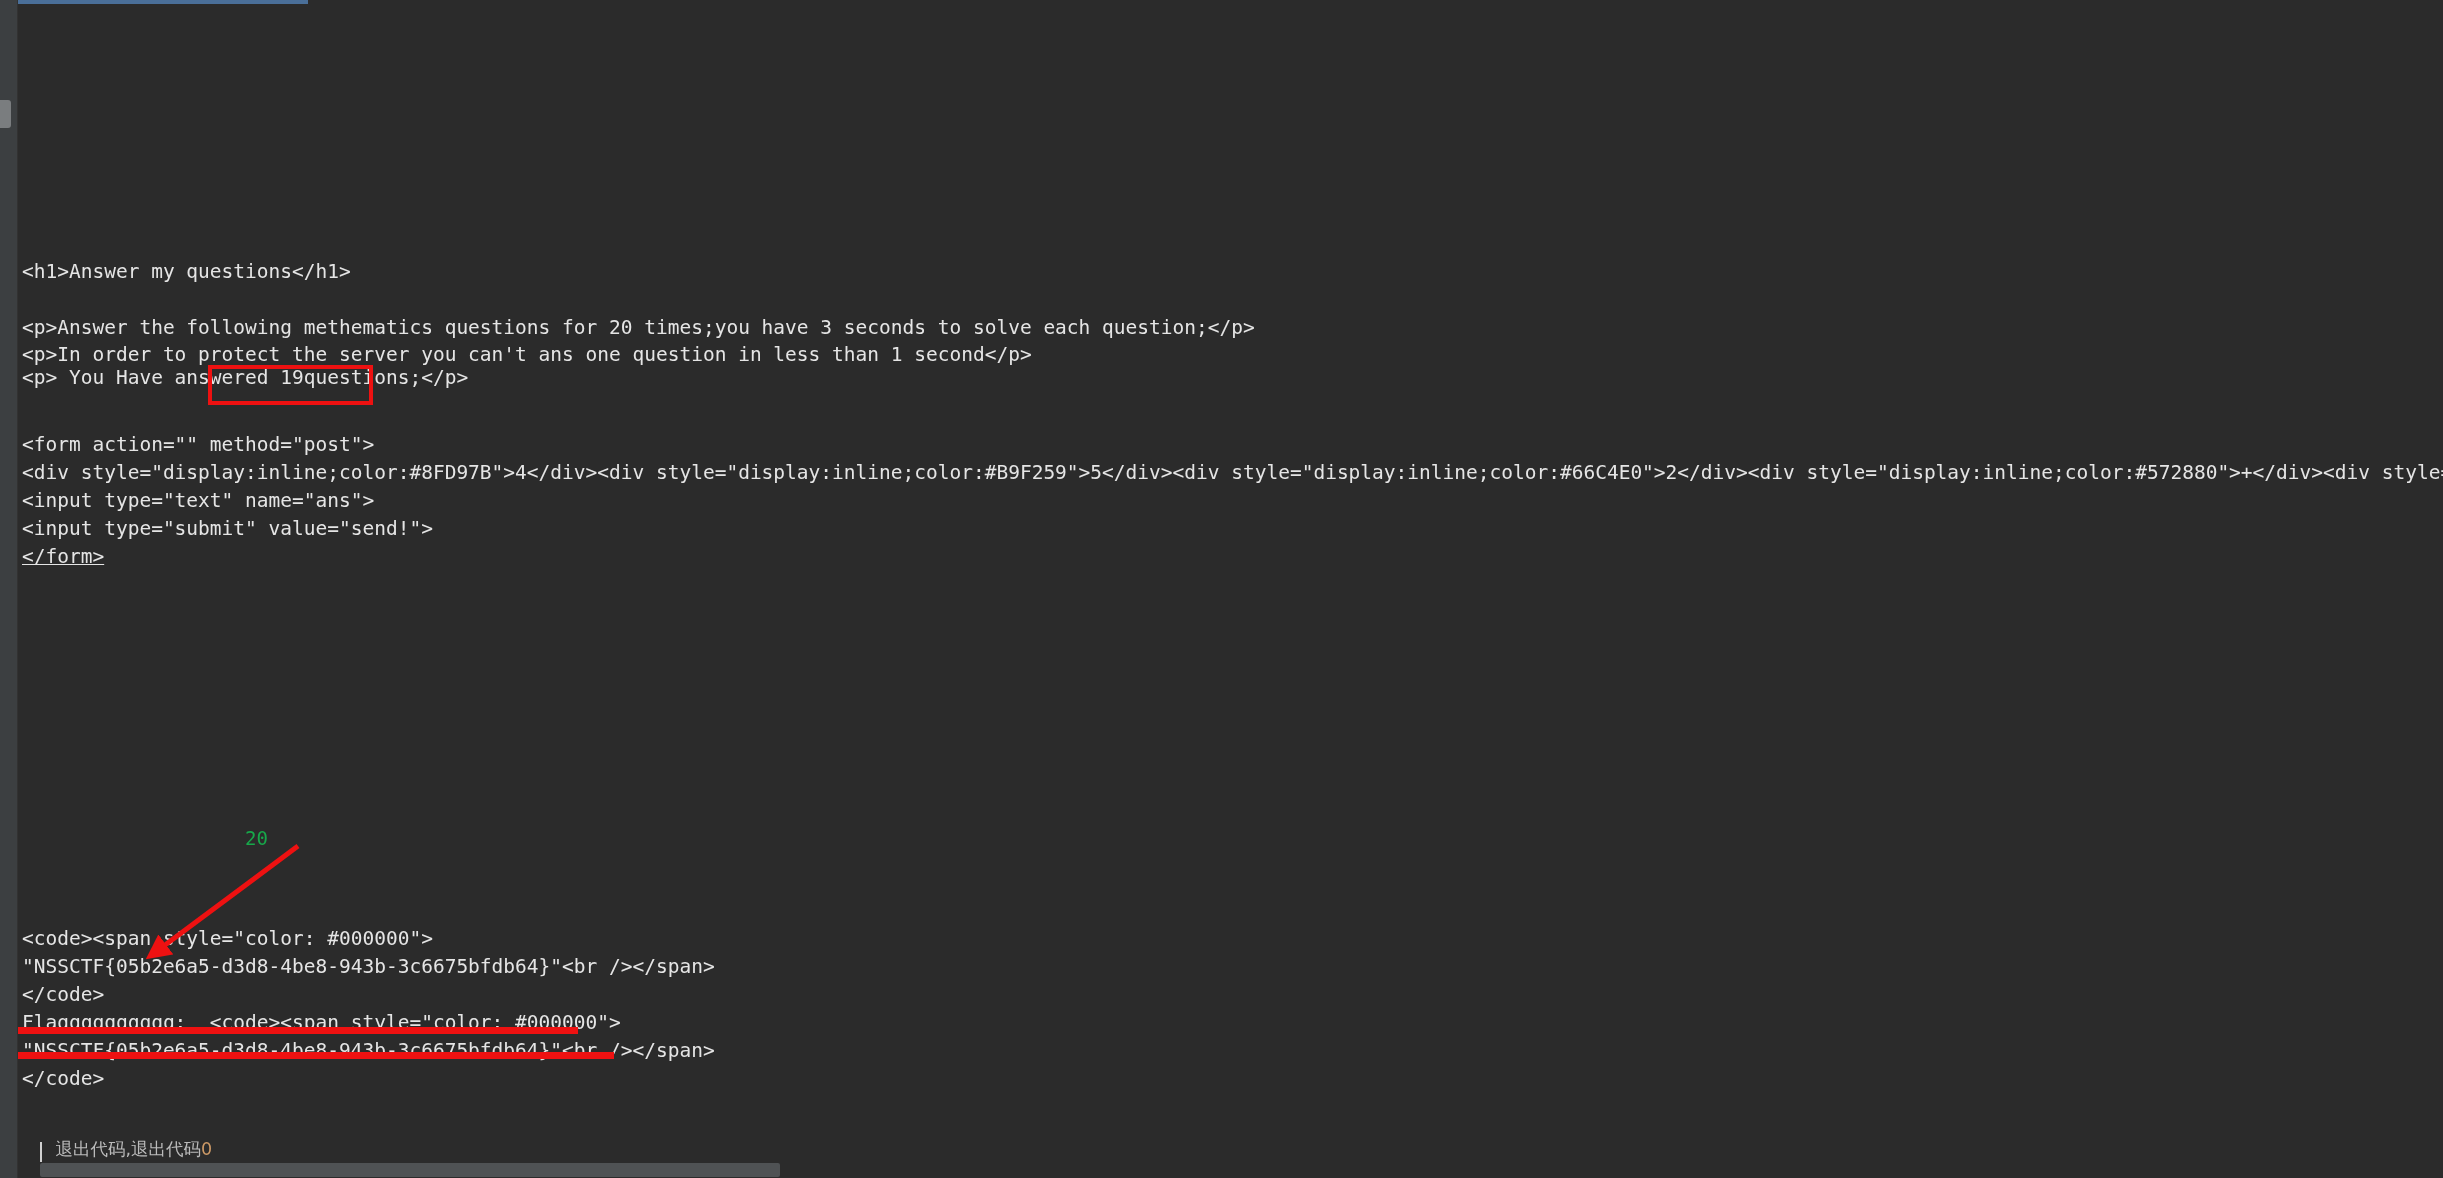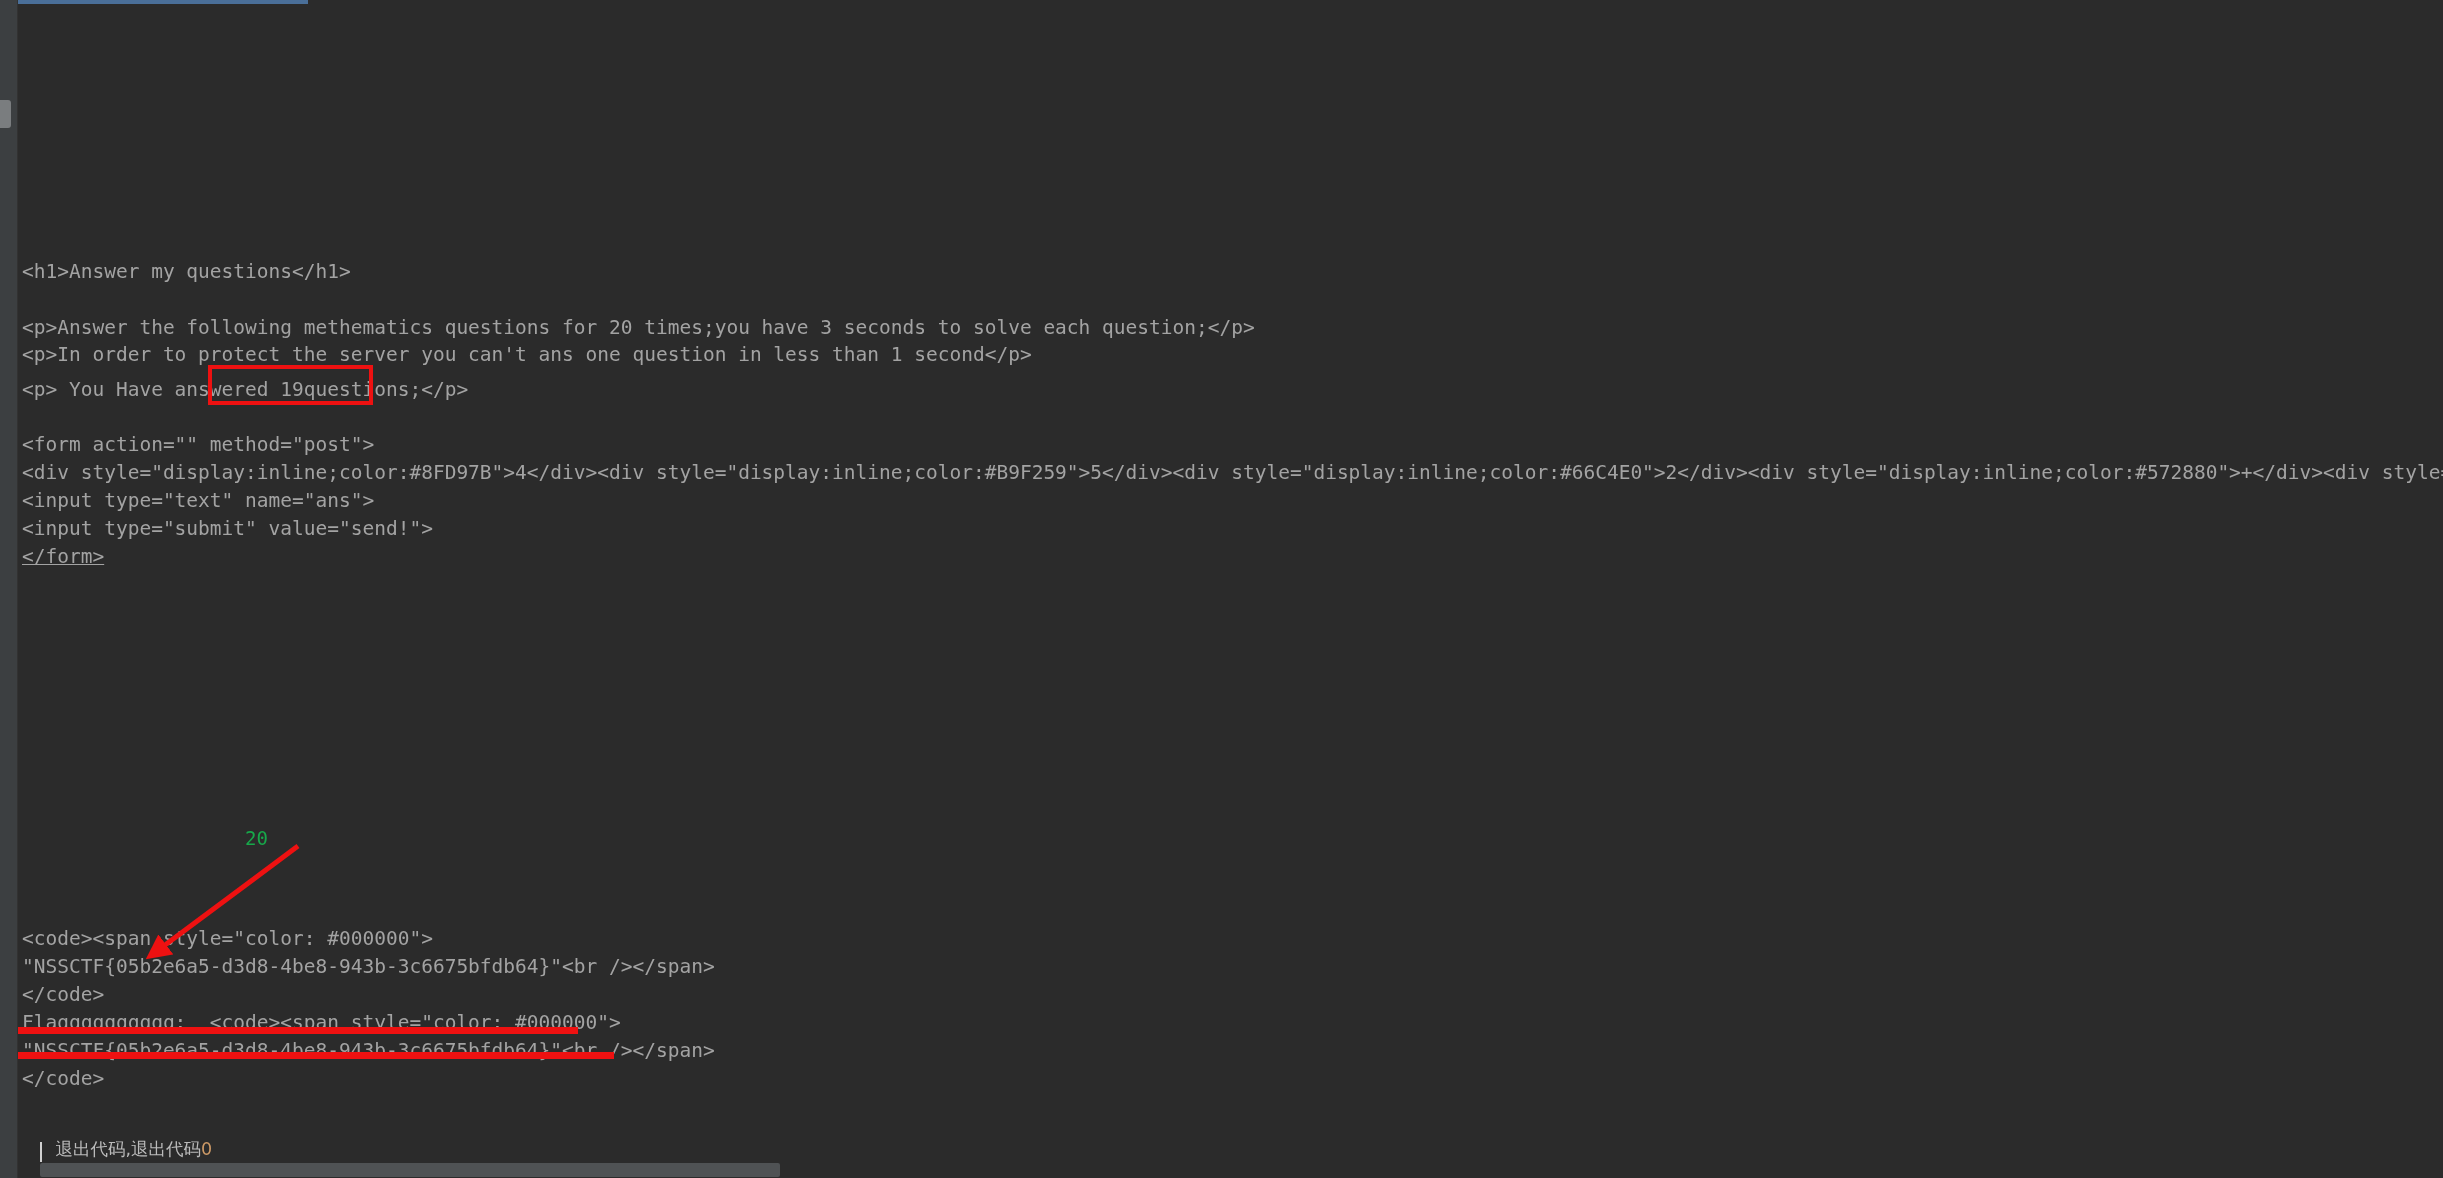--- a/index.html
+++ b/index.html
@@ -67,21 +67,21 @@
   .code-line {
     position: absolute;
     left: 4px;
     white-space: pre;
     font-family: "DejaVu Sans Mono", "Liberation Mono", monospace;
     font-size: 19.5px;
     line-height: 28px;
     letter-spacing: 0px;
     color: #bbbbbb;
   }
-  .code-line.plain { color: #a3a3a3; }
+  .code-line.plain { color: #e5e5e5; }
 
   .cjk-line {
     position: absolute;
     left: 4px;
     white-space: pre;
     font-family: "DejaVu Sans", "Liberation Sans", sans-serif;
     font-size: 17.5px;
     line-height: 26px;
     color: #bbbbbb;
   }
@@ -152,21 +152,21 @@
     <div class="gutter-marker"></div>
   </div>
 
   <div class="top-accent"></div>
 
   <div class="console">
     <div id="console-lines">
         <div class="code-line plain" style="top: 254px;">&lt;h1&gt;Answer my questions&lt;/h1&gt;</div>
         <div class="code-line plain" style="top: 310px;">&lt;p&gt;Answer the following methematics questions for 20 times;you have 3 seconds to solve each question;&lt;/p&gt;</div>
         <div class="code-line plain" style="top: 337px;">&lt;p&gt;In order to protect the server you can't ans one question in less than 1 second&lt;/p&gt;</div>
-        <div class="code-line plain" style="top: 372px; text-align: right;">&lt;p&gt; You Have answered 19questions;&lt;/p&gt;</div>
+        <div class="code-line plain" style="top: 360px; text-align: right;">&lt;p&gt; You Have answered 19questions;&lt;/p&gt;</div>
         <div class="code-line plain" style="top: 427px;">&lt;form action="" method="post"&gt;</div>
         <div class="code-line plain" style="top: 455px;">&lt;div style="display:inline;color:#8FD97B"&gt;4&lt;/div&gt;&lt;div style="display:inline;color:#B9F259"&gt;5&lt;/div&gt;&lt;div style="display:inline;color:#66C4E0"&gt;2&lt;/div&gt;&lt;div style="display:inline;color:#572880"&gt;+&lt;/div&gt;&lt;div style="display:inline;color:#A47CB2"&gt;7&lt;/div&gt;</div>
         <div class="code-line plain" style="top: 483px;">&lt;input type="text" name="ans"&gt;</div>
         <div class="code-line plain" style="top: 511px;">&lt;input type="submit" value="send!"&gt;</div>
         <div class="code-line plain" style="top: 539px; text-decoration: underline;">&lt;/form&gt;</div>
         <div class="code-line plain" style="top: 921px;">&lt;code&gt;&lt;span style="color: #000000"&gt;</div>
         <div class="code-line plain" style="top: 949px;">"NSSCTF{05b2e6a5-d3d8-4be8-943b-3c6675bfdb64}"&lt;br /&gt;&lt;/span&gt;</div>
         <div class="code-line plain" style="top: 977px;">&lt;/code&gt;</div>
         <div class="code-line plain" style="top: 1005px;">Flagqqqqqqqqq:  &lt;code&gt;&lt;span style="color: #000000"&gt;</div>
         <div class="code-line plain" style="top: 1033px;">"NSSCTF{05b2e6a5-d3d8-4be8-943b-3c6675bfdb64}"&lt;br /&gt;&lt;/span&gt;</div>

